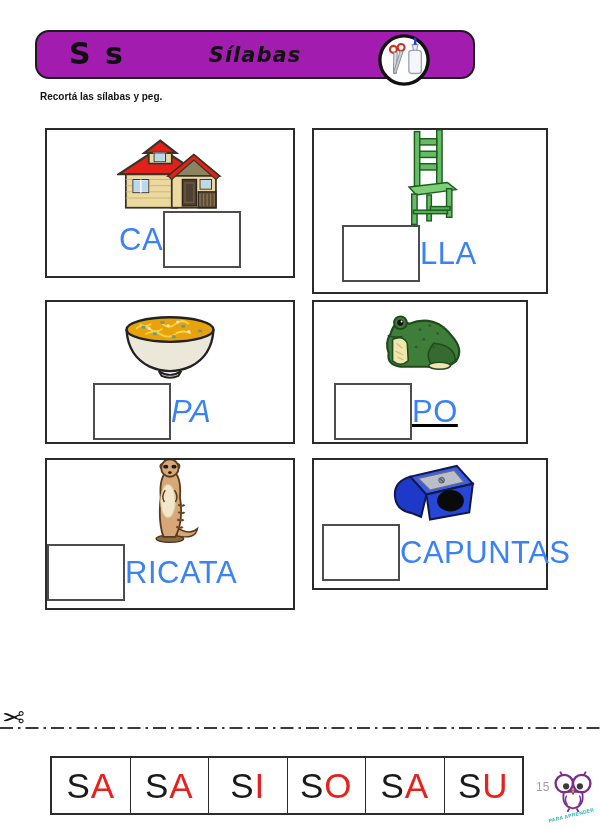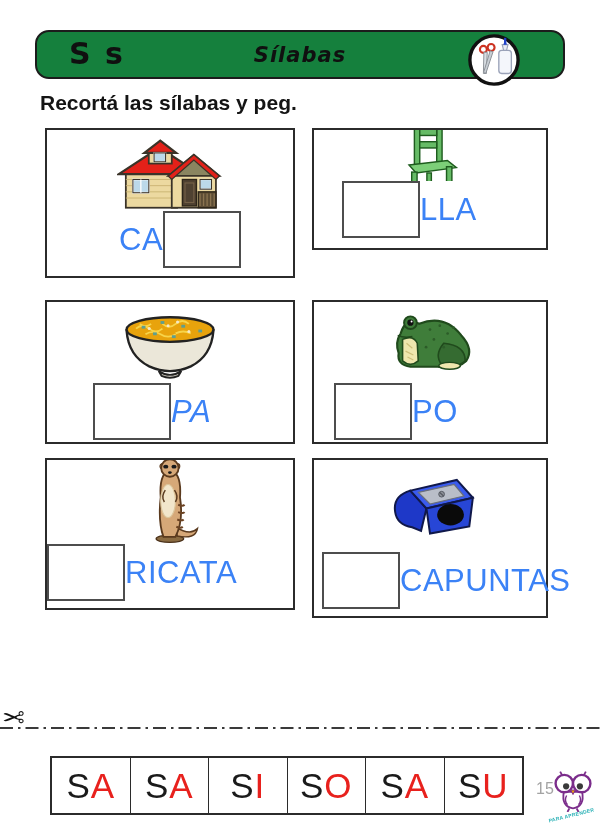--- a/index.html
+++ b/index.html
@@ -1,40 +1,40 @@
 <!DOCTYPE html>
 <html><head>
 <meta charset="utf-8">
 <style>
   html,body{margin:0;padding:0;background:#fff;}
   .page{position:relative;width:600px;height:828px;background:#fff;overflow:hidden;
         font-family:"Liberation Sans",sans-serif;}
 
   
-  .header-bar{position:absolute;left:35px;top:30px;width:530px;height:49px;
-    background:#15803d;border:2.5px solid #1c1c1c;border-radius:14px;box-sizing:border-box;}
+  .header-bar{position:absolute;left:35px;top:30px;width:440px;height:49px;
+    background:#a21caf;border:2.5px solid #1c1c1c;border-radius:14px;box-sizing:border-box;}
   .letter-pair{position:absolute;left:32px;top:0;line-height:44px;font-size:30px;font-weight:bold;
     color:#101010;font-family:"DejaVu Sans",sans-serif;letter-spacing:2px;}
   .sheet-title{position:absolute;left:0;right:0;top:0;text-align:center;line-height:46px;
     font-size:21px;font-style:italic;font-weight:600;color:#101010;
     font-family:"DejaVu Sans",sans-serif;letter-spacing:1px;border-radius:7px;}
   .tools-badge{position:absolute;right:42px;top:1px;width:54px;height:54px;}
 
   
-  .instruction{position:absolute;left:40px;top:91px;font-size:21px;font-weight:bold;color:#141414;}
+  .instruction{position:absolute;left:40px;top:91px;font-size:10px;font-weight:bold;color:#141414;}
 
   
   .card{position:absolute;border:2px solid #2b2b2b;background:#fff;box-sizing:border-box;
         display:flex;flex-direction:column;}
   .card-1{left:45px; top:128px;width:250px;height:150px;}
-  .card-2{left:312px;top:128px;width:236px;height:122px;}
+  .card-2{left:312px;top:128px;width:236px;height:166px;}
   .card-3{left:45px; top:300px;width:250px;height:144px;font-style:italic;}
-  .card-4{left:312px;top:300px;width:236px;height:144px;}
+  .card-4{left:312px;top:300px;width:216px;height:144px;text-decoration:underline;}
   .card-5{left:45px; top:458px;width:250px;height:152px;}
-  .card-6{left:312px;top:458px;width:236px;height:160px;}
+  .card-6{left:312px;top:458px;width:236px;height:132px;}
   .pic{flex:1;display:flex;align-items:center;justify-content:center;overflow:hidden;}
   .word-row{display:flex;align-items:center;margin-bottom:6px;}
   .card-1 .word-row{padding-left:72px;margin-bottom:8px;}
   .card-2 .word-row{padding-left:28px;margin-bottom:10px;}
   .card-3 .word-row{padding-left:46px;margin-bottom:2px;}
   .card-4 .word-row{padding-left:20px;margin-bottom:2px;}
   .card-5 .word-row{margin-bottom:7px;}
   .card-6 .word-row{padding-left:8px;margin-bottom:7px;}
   .paste-box{width:78px;height:57px;border:2px solid #4d4d4d;background:#fff;box-sizing:border-box;flex:0 0 auto;}
   .word{font-size:31px;color:#3b82f6;letter-spacing:0.5px;white-space:pre;}
@@ -47,21 +47,21 @@
   
   .syllable-strip{position:absolute;left:50px;top:756px;width:474px;height:59px;
     border:2px solid #2b2b2b;box-sizing:border-box;display:flex;background:#fff;}
   .tile{flex:1;display:flex;align-items:center;justify-content:center;
     border-left:1.5px solid #2b2b2b;font-size:35px;letter-spacing:1px;}
   .tile:first-child{border-left:none;}
   .tile .c{color:#1a1a1a;}
   .tile .v{color:#e8211d;}
 
   
-  .page-number{position:absolute;left:536px;top:780px;font-size:16px;color:#a3a3a3;}
+  .page-number{position:absolute;left:536px;top:780px;font-size:12px;color:#a3a3a3;}
   .brand-logo{position:absolute;left:551px;top:768px;width:46px;height:56px;}
   .logo-text{position:absolute;left:548px;top:812px;font-size:5px;color:#27b0b5;
     transform:rotate(-14deg);white-space:nowrap;font-weight:bold;letter-spacing:0.3px;}
 </style>
 </head>
 <body>
 
 <div class="page">
 
   <div class="header-bar">

